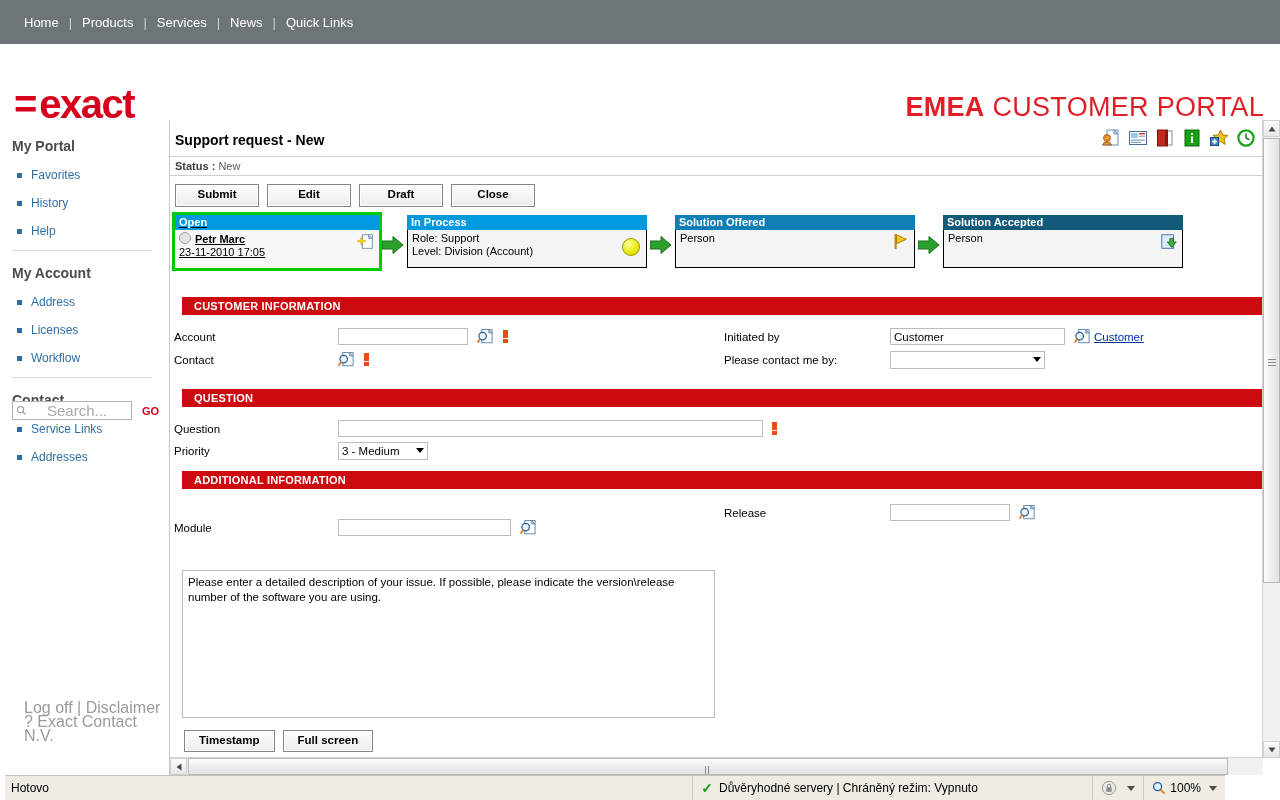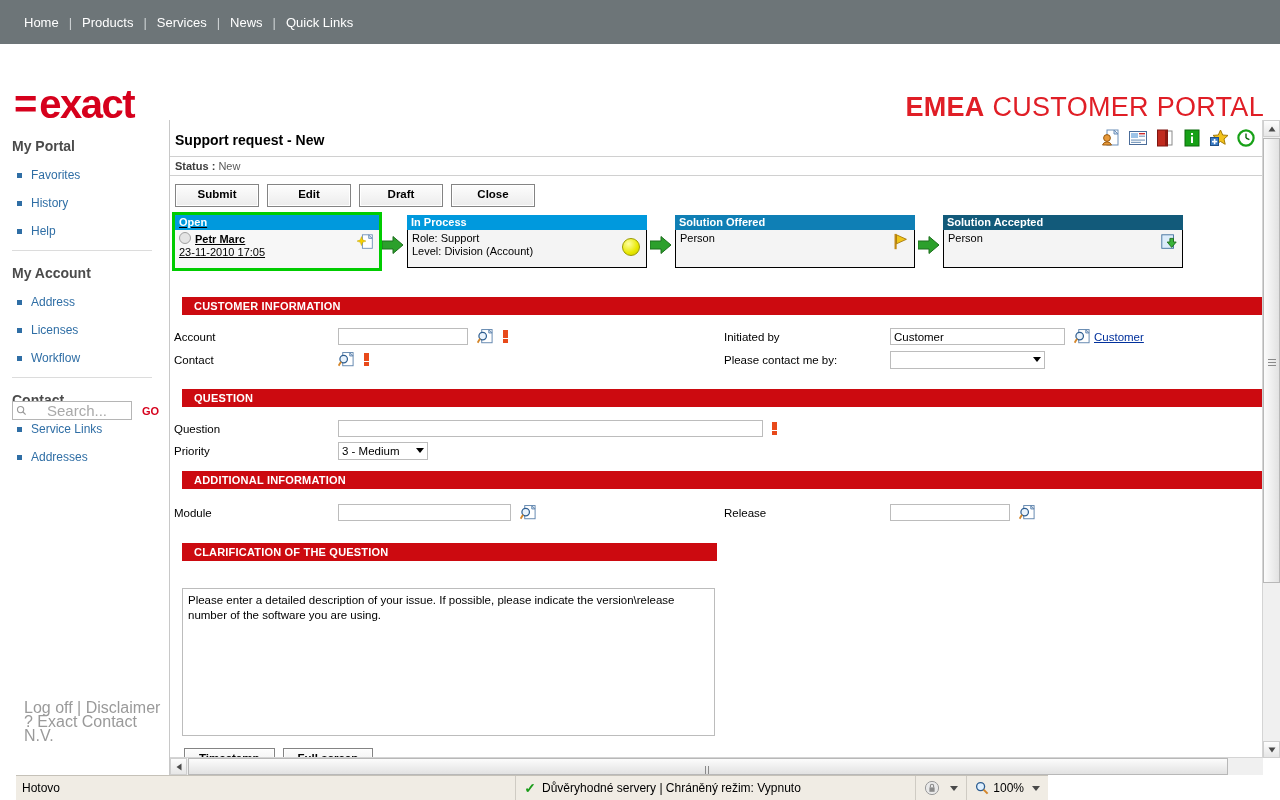--- a/index.html
+++ b/index.html
@@ -189,21 +189,21 @@
   }
   #hthumb{
     position:absolute;left:18px;top:0;width:1040px;height:17px;
     background:linear-gradient(#fcfcfc,#e2e2e2);border:1px solid #b8b8b8;
     box-sizing:border-box;
   }
   #hthumb .grip{position:absolute;left:50%;top:4px;margin-left:-4px;width:8px;}
   #hthumb .grip i{display:inline-block;width:1px;height:8px;background:#8a8a8a;margin:0 1px;}
   
   #statusbar{
-    position:absolute;left:16px;bottom:0;width:1032px;height:25px;
+    position:absolute;left:5px;bottom:0;width:1220px;height:25px;
     background:#f0ece4;border-top:1px solid #c5c1b8;
     display:flex;align-items:center;font-size:12px;box-sizing:border-box;
   }
   #sb-text{padding-left:6px;flex:1;}
   .sb-cell{
     border-left:1px solid #cfcbc3;height:25px;display:flex;align-items:center;
     padding:0 8px;box-sizing:border-box;
   }
   .check{color:#1a9c1a;font-size:14px;font-weight:bold;margin-right:6px;}
   .sb-caret{
@@ -477,21 +477,21 @@
       <div class="flabel">Priority</div>
       <div class="sel" style="width:90px">
         <span>3 - Medium</span>
         <span class="caret"></span>
       </div>
     </div>
   </div>
 
   <div class="secbar" style="width:1090px;margin-left:12px;margin-top:8px;">ADDITIONAL INFORMATION</div>
   <div style="position:relative;height:42px;margin-top:12px;">
-    <div class="frow" style="position:absolute;left:0;top:0;">
+    <div class="frow" style="position:absolute;left:0;top:15px;">
       <div class="flabel">Module</div>
       <input class="inp" style="width: 173px;" value="">
       <svg class="lens" viewBox="0 0 18 17">
         <rect x="5" y="0.6" width="11" height="14" fill="#fff" stroke="#5f84ad"></rect>
         <polygon points="12.5,0.6 16,4.2 12.5,4.2" fill="#cfe0f2" stroke="#5f84ad"></polygon>
         <circle cx="6" cy="7.5" r="4" fill="#eaf3fc" stroke="#2d5d90" stroke-width="1.3"></circle>
         <line x1="3.2" y1="10.4" x2="0.6" y2="14.6" stroke="#d4862a" stroke-width="2"></line>
       </svg>
     </div>
     <div class="frow" style="position:absolute;left:550px;top:0;">
@@ -499,21 +499,20 @@
       <input class="inp" style="width: 120px;" value="">
       <svg class="lens" viewBox="0 0 18 17">
         <rect x="5" y="0.6" width="11" height="14" fill="#fff" stroke="#5f84ad"></rect>
         <polygon points="12.5,0.6 16,4.2 12.5,4.2" fill="#cfe0f2" stroke="#5f84ad"></polygon>
         <circle cx="6" cy="7.5" r="4" fill="#eaf3fc" stroke="#2d5d90" stroke-width="1.3"></circle>
         <line x1="3.2" y1="10.4" x2="0.6" y2="14.6" stroke="#d4862a" stroke-width="2"></line>
       </svg>
     </div>
   </div>
 
-  <div class="secbar" style="width:535px;margin-left:12px;">CLARIFICATION OF THE QUESTION</div>
 
   <div style="margin:27px 0 0 12px;">
     <textarea class="clar" style="">Please enter a detailed description of your issue. If possible, please indicate the version\release number of the software you are using.</textarea>
   </div>
 
   <div style="display:flex;gap:8px;margin:9px 0 0 14px;">
     <div class="tabbtn">Timestamp</div>
     <div class="tabbtn">Full screen</div>
   </div>
 </div>

